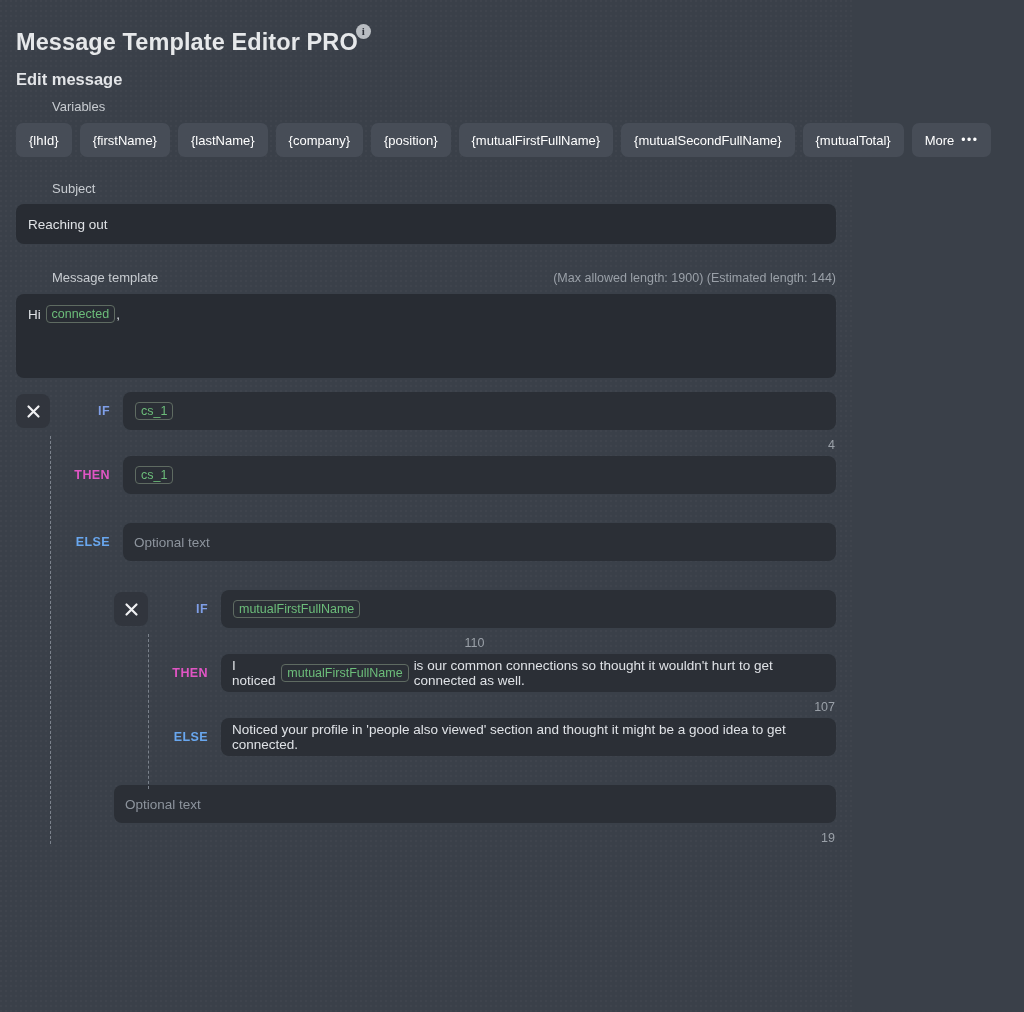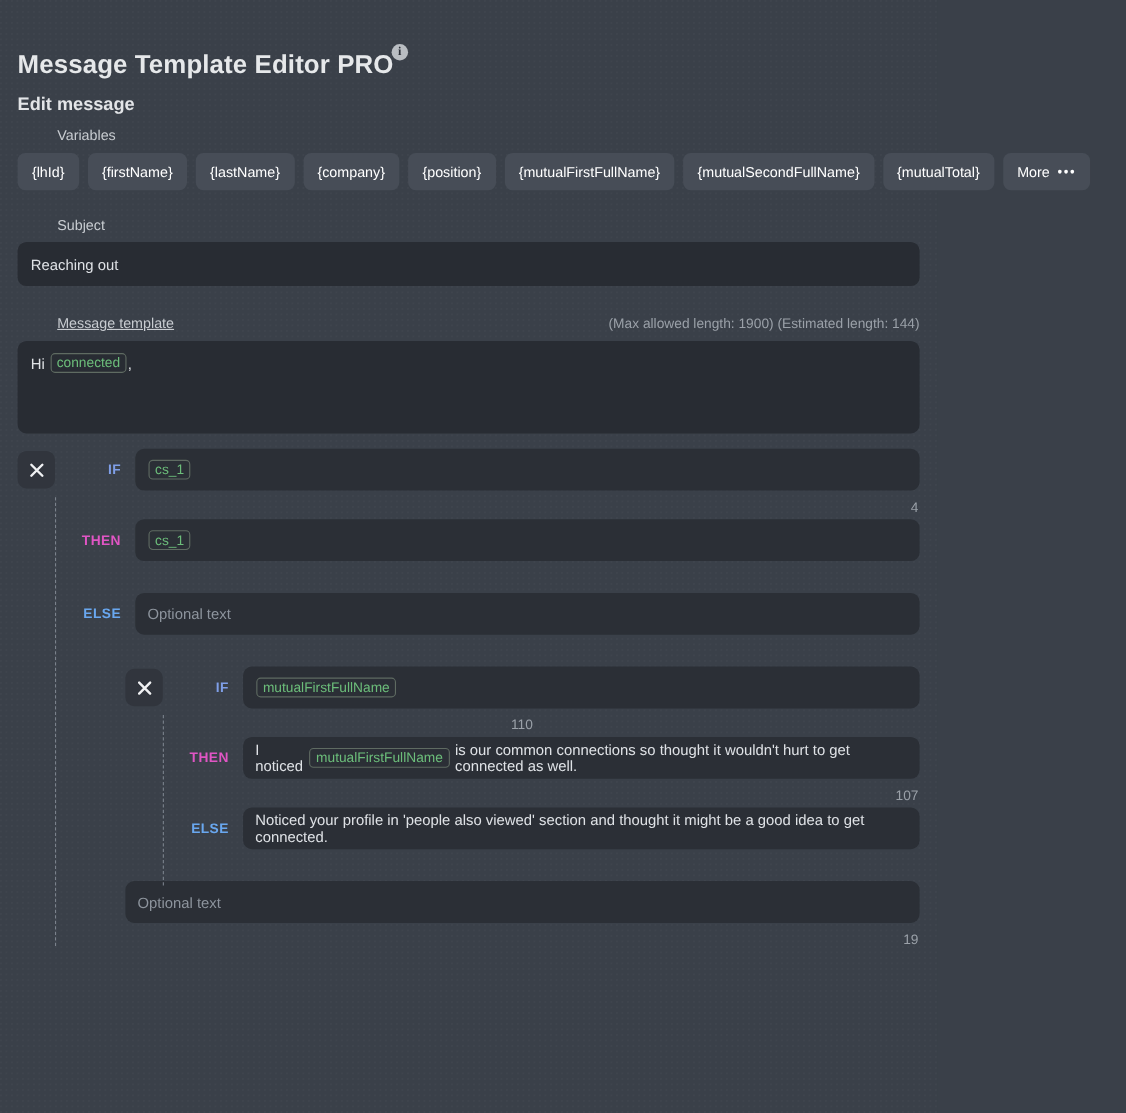--- a/index.html
+++ b/index.html
@@ -14,21 +14,21 @@
 
   
   #page {
     position: relative;
     width: 852px;
     height: 1012px;
     background-color: #3a4049;
     background-image:
       radial-gradient(circle at 1px 1px, rgba(255,255,255,0.022) 1px, transparent 1px);
     background-size: 5px 5px;
-    padding: 16px 16px;
+    padding: 0 16px;
   }
 
   
   .page-title-row {
     display: flex;
     align-items: flex-start;
     padding-top: 27px;
     height: 44px;
   }
   .page-title {
@@ -109,21 +109,21 @@
     color: #dfe2e6;
     cursor: text;
   }
 
   .tmpl-header {
     display: flex;
     justify-content: space-between;
     align-items: baseline;
     margin-top: 26px;
   }
-  .tmpl-header .field-label { margin-top: 0; text-decoration: underline; }
+  .tmpl-header .field-label { margin-top: 0; }
   .tmpl-meta {
     font-size: 12.5px;
     color: #9aa0a8;
   }
 
   .template-box {
     margin-top: 9px;
     height: 84px;
     background: #282c33;
     border-radius: 8px;

